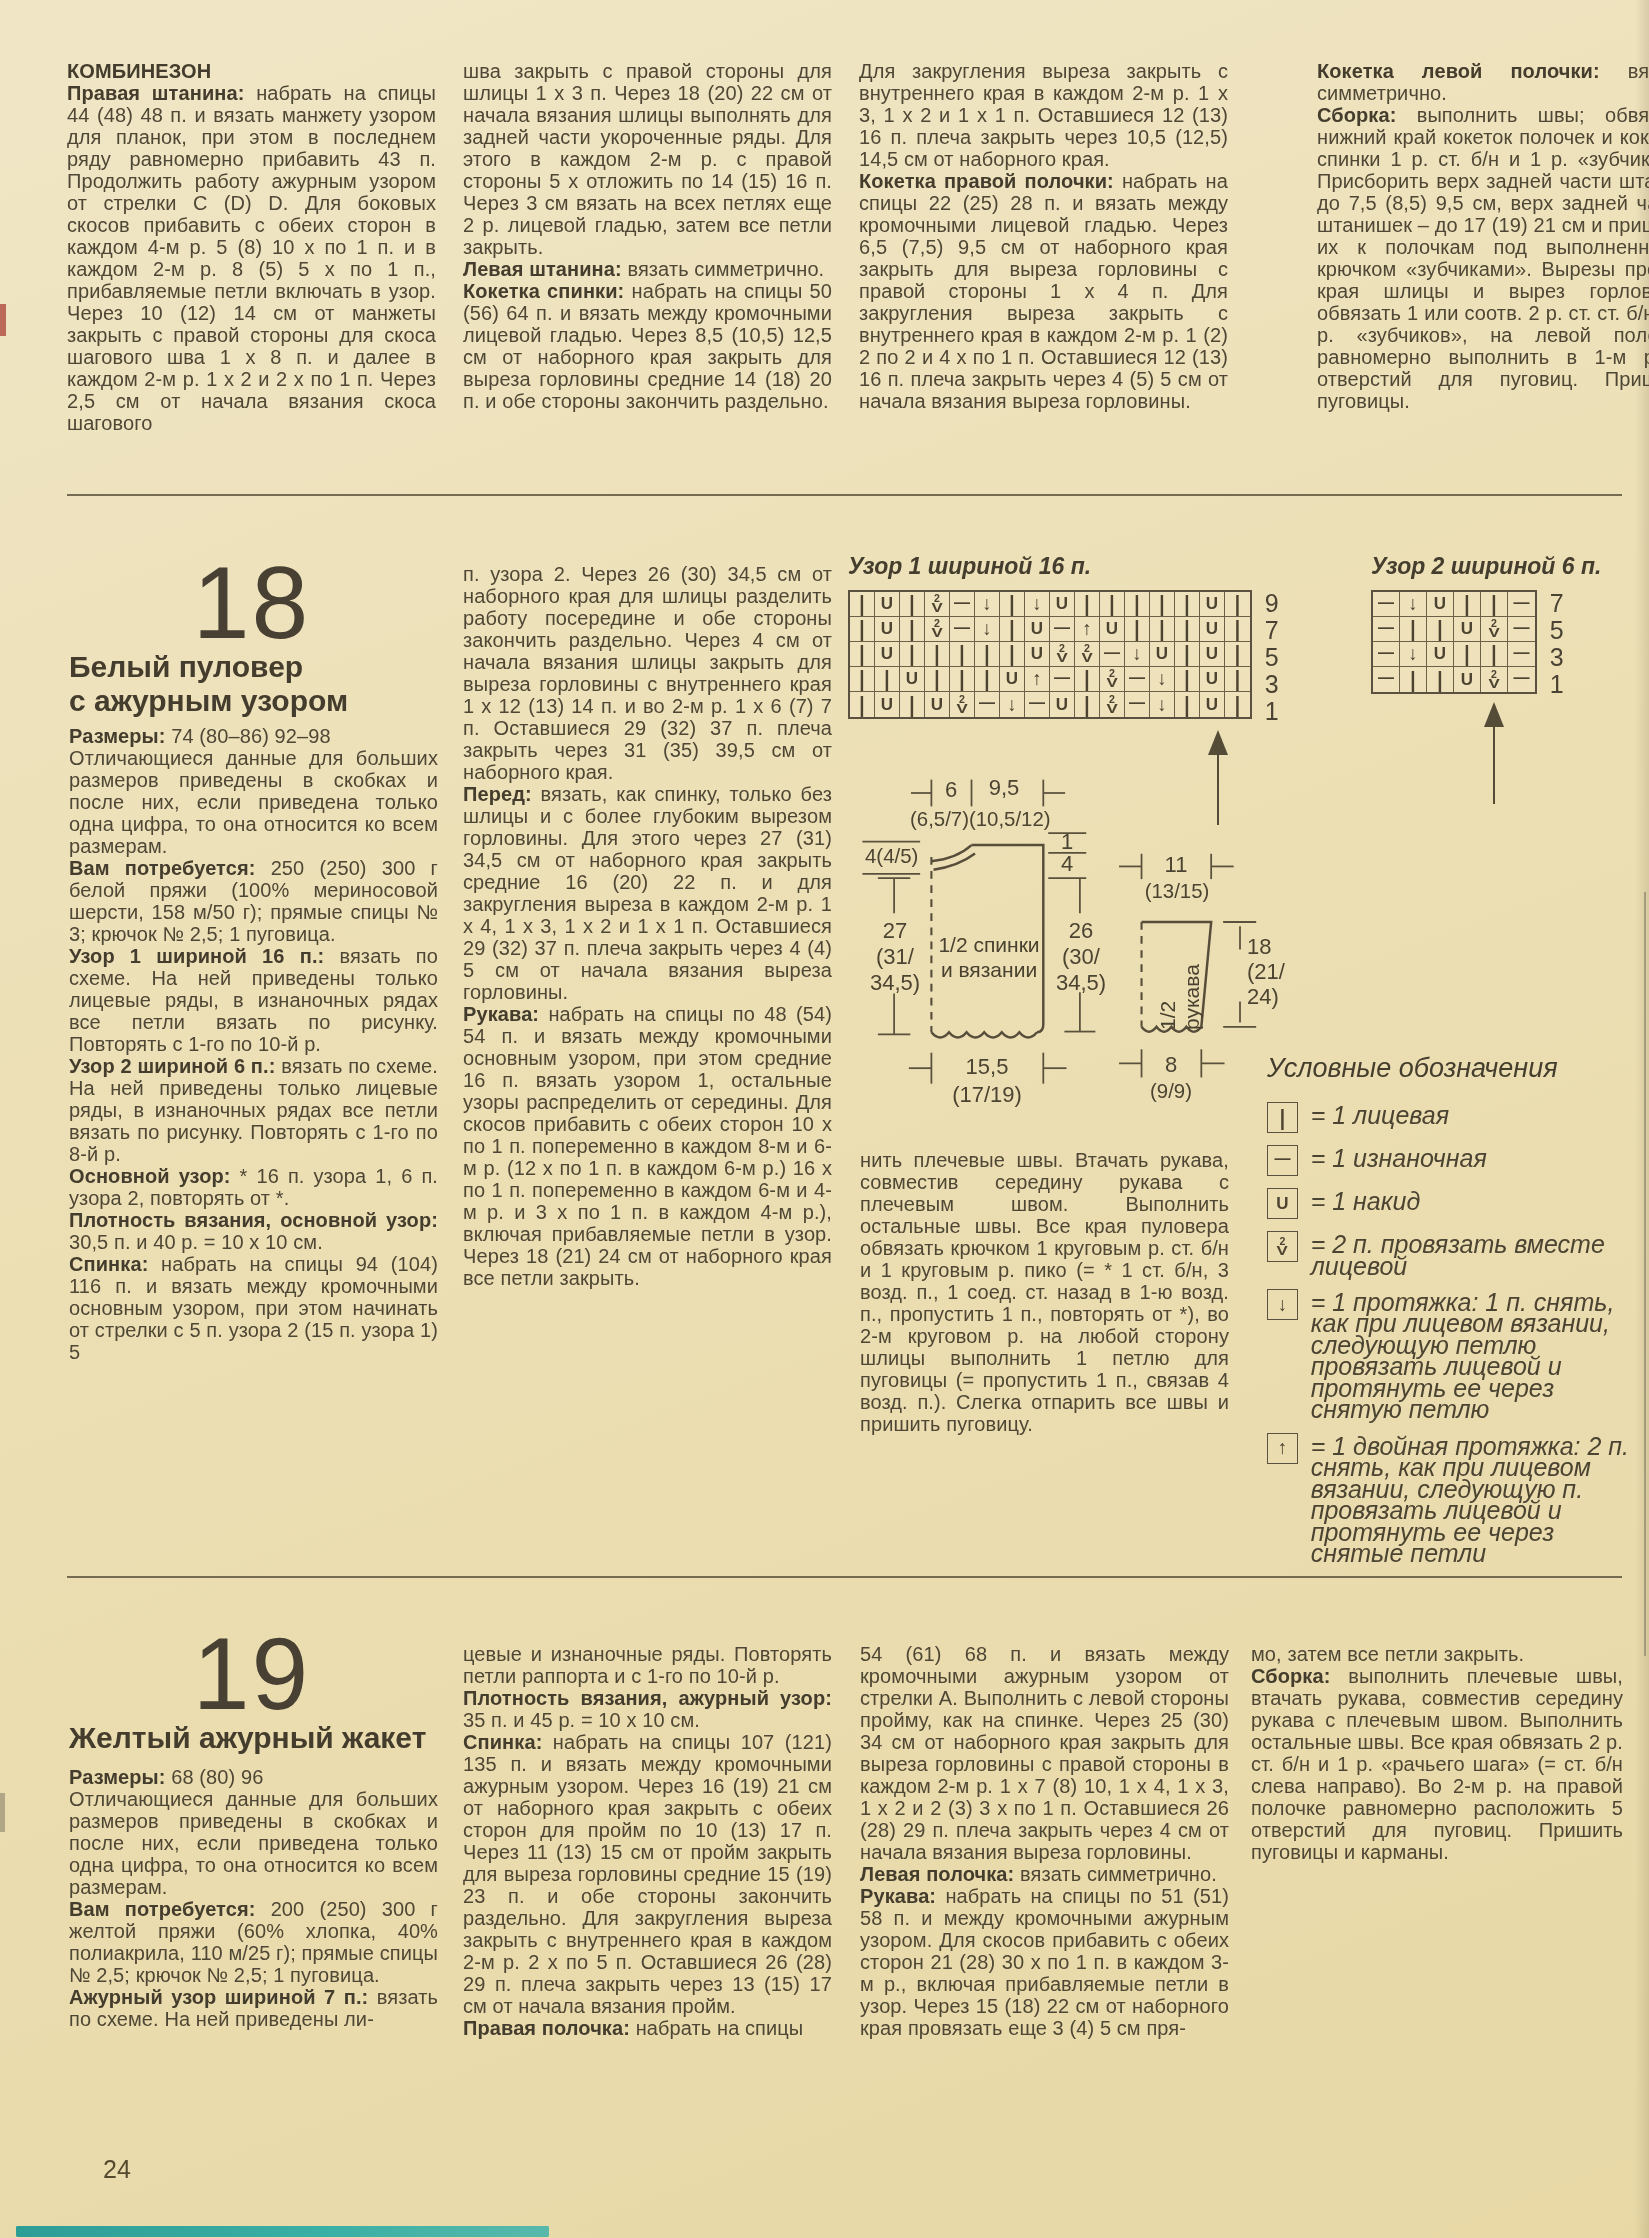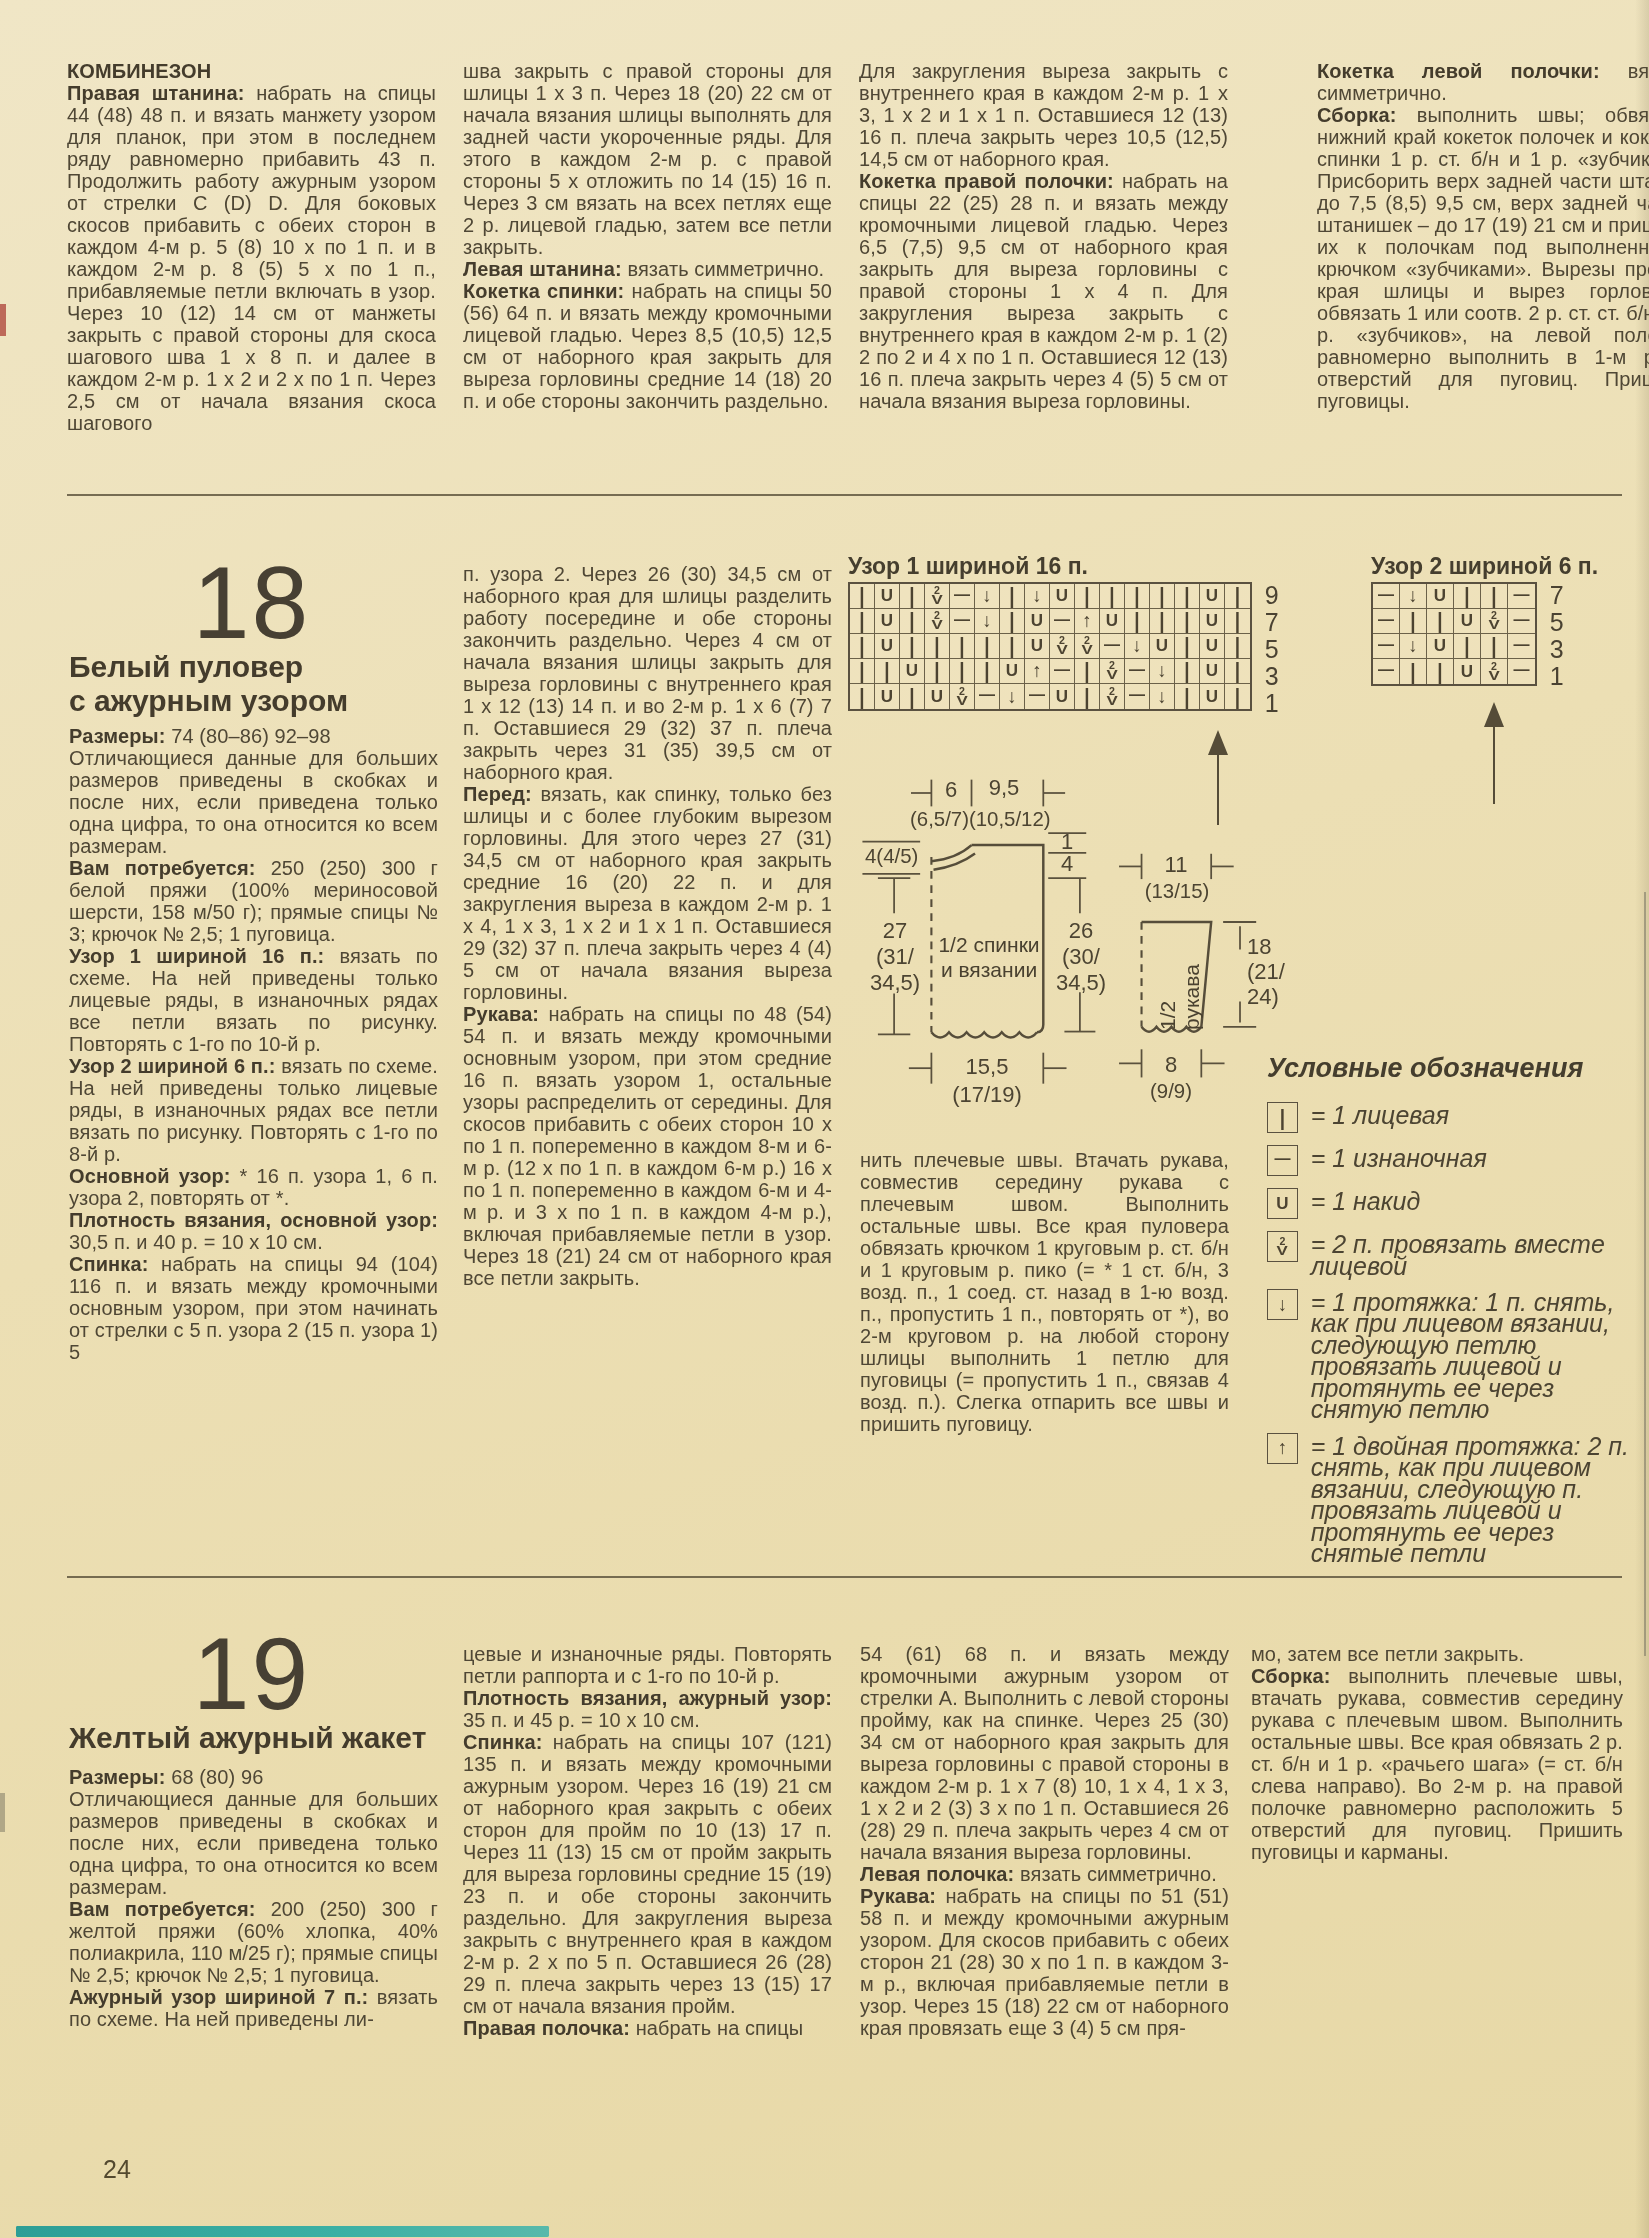--- a/index.html
+++ b/index.html
@@ -9,21 +9,21 @@
     font-family:"Liberation Sans",sans-serif;color:#4f4735;
   }
   .col{position:absolute;width:369px;text-align:justify;font-size:20px;line-height:22px;letter-spacing:0.1px;}
   .col p{margin:0;}
   .col b{color:#443c2c;}
   .rule{position:absolute;left:67px;width:1555px;height:2.1px;background:#60573f;opacity:.85;}
   .big-num{position:absolute;left:67px;width:369px;text-align:center;font-size:102px;line-height:102px;color:#474033;letter-spacing:2.1px;}
   .sec-title{position:absolute;font-weight:700;font-size:30px;line-height:34px;color:#443c2c;}
   
   .chart{position:absolute;}
-  .chart-title{font-weight:700;font-size:23px;color:#453e2e;margin-bottom:2px;white-space:nowrap;}
+  .chart-title{font-weight:700;font-style:italic;font-size:23px;color:#453e2e;margin-bottom:10px;white-space:nowrap;}
   .chart-body{display:flex;align-items:flex-start;}
   .chart-grid{border:2.1px solid #5a5140;display:inline-block;background:rgba(255,250,230,.12);}
   .chart-row{display:flex;}
   .chart-cell{box-sizing:border-box;display:flex;align-items:center;justify-content:center;border-right:1.4px solid #6b6149;border-bottom:1.4px solid #6b6149;}
   .chart-cell:last-child{border-right:none;}
   .chart-row:last-child .chart-cell{border-bottom:none;}
   .chart1 .chart-cell{width:25px;height:25px;}
   .chart2 .chart-cell{width:27px;height:25px;}
   .chart-labels{margin-left:12.7px;}
   .chart-label{font-size:25px;color:#4a4232;display:flex;align-items:center;}
@@ -42,21 +42,21 @@
   .arrow-line{width:2.8px;background:#554c38;margin:0 auto;}
   
   .schema{position:absolute;}
   .schema svg{position:absolute;left:0;top:0;}
   .slabel{position:absolute;font-size:22px;color:#4c4432;white-space:nowrap;}
   .slabel.c{transform:translateX(-50%);}
   .pname{position:absolute;font-size:21px;color:#494130;white-space:nowrap;transform:translateX(-50%);}
   .rname{position:absolute;writing-mode:vertical-rl;transform:rotate(180deg);font-size:21px;color:#494130;}
   
   .legend{position:absolute;left:1267px;top:1053px;width:377px;}
-  .legend-title{font-weight:700;font-style:italic;font-size:27px;color:#453e2e;margin-bottom:17px;}
+  .legend-title{font-weight:400;font-style:italic;font-size:27px;color:#453e2e;margin-bottom:17px;}
   .legend-item{display:flex;margin-bottom:10.6px;}
   .legend-box{flex:0 0 31px;width:31px;height:31px;box-sizing:border-box;border:1.8px solid #5a5140;display:flex;align-items:center;justify-content:center;margin-right:12.7px;margin-top:1.4px;}
   .legend-text{font-style:italic;font-size:25px;line-height:21.5px;text-align:left;padding-top:4.2px;color:#4c4432;}
   .page-num{position:absolute;left:103px;top:2155px;font-size:25px;color:#53492f;}
   .teal-strip{position:absolute;left:15.5px;top:2226px;width:533px;height:11.3px;background:linear-gradient(90deg,#2d9e96,#3bb0a4 60%,#58b9ab);border-radius:1.4px;}
   .red-mark{position:absolute;left:0;top:304px;width:6.3px;height:32px;background:#a8352c;opacity:.7;}
   .gray-mark{position:absolute;left:0;top:1793px;width:5px;height:39px;background:#6b6657;opacity:.45;}
   .right-line{position:absolute;left:1644px;top:892px;width:2.1px;height:764px;background:#6e6c60;opacity:.5;}
   .right-shade{position:absolute;right:0;top:0;width:15.5px;height:100%;background:linear-gradient(to right,rgba(90,80,50,0),rgba(90,80,50,.16));}
 </style>

